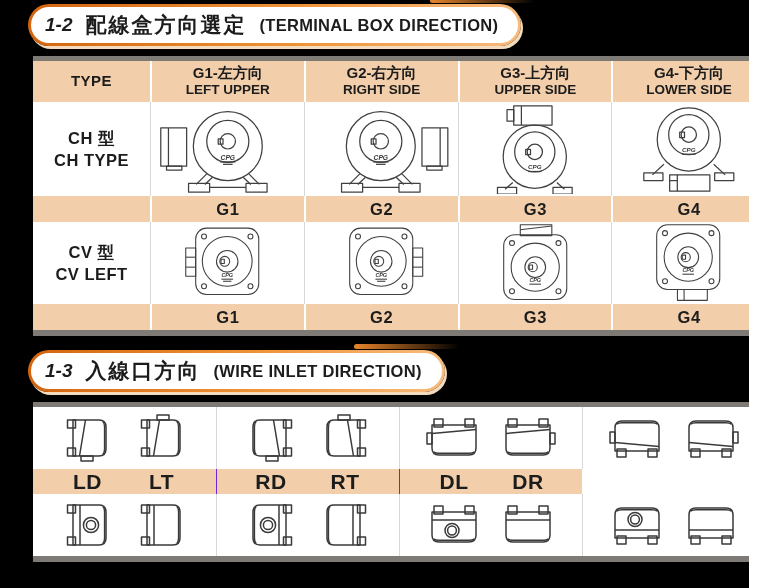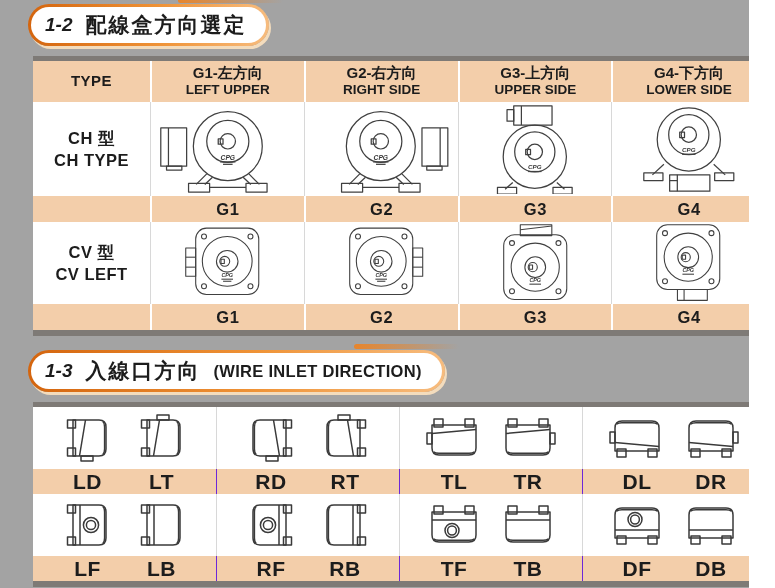--- a/index.html
+++ b/index.html
@@ -1,16 +1,16 @@
 <!DOCTYPE html>
 <html style="--peach: #F3CEAA; --bar: #7E7A76;"><head>
 <meta charset="utf-8">
 <style>
   html,body{margin:0;padding:0;background:#ffffff;}
-  .page{position:relative;width:749px;height:588px;background:#a3a3a3;overflow:hidden;
+  .page{position:relative;width:749px;height:588px;background:#000000;overflow:hidden;
         font-family:"Liberation Sans","DejaVu Sans",sans-serif;color:#1c1c1c;}
 
   
   .band{position:relative;display:inline-block;margin-left:28px;
         background:linear-gradient(90deg,#d4650e,#ef9337 55%,#f7bc7e);
         padding:3px;border-radius:24px;box-shadow:2px 3px 0 0 #f3dcbd;}
   .band-inner{background:#fff;border-radius:21px;display:flex;align-items:center;
         gap:13px;height:36px;padding:0 20px 0 14px;white-space:nowrap;}
   .band::after{content:"";position:absolute;top:-6px;right:-14px;width:105px;height:5px;
         border-radius:3px;background:linear-gradient(90deg,#e8852b,rgba(248,220,190,0));}
@@ -63,20 +63,21 @@
 </head>
 <body>
 
 <div class="page">
 
   
   <div class="band" id="band-terminal">
     <div class="band-inner">
       <span class="band-num">1-2</span>
       <span class="band-cjk">配線盒方向選定</span>
+      <span class="band-en">(TERMINAL BOX DIRECTION)</span>
     </div>
   </div>
 
   
   <div class="tbl">
     <div class="bar"></div>
     <div class="t-head" id="t-head">
         <div class="hcell type">TYPE</div>
         <div class="hcell">
           <span class="l1">G1-左方向</span>
@@ -372,24 +373,20 @@
         <div class="w-strip">
           <div class="ws-group">
             <span>LD</span>
             <span>LT</span>
           </div>
           <div class="ws-group">
             <span>RD</span>
             <span>RT</span>
           </div>
           <div class="ws-group">
-            <span>TL</span>
-            <span>TR</span>
-          </div>
-          <div class="ws-group">
             <span>DL</span>
             <span>DR</span>
           </div>
         </div>
         <div class="w-row">
           <div class="w-group">
             <svg class="icon-svg" viewBox="0 0 56 52">
               <path d="M13 6 H39 Q46 6 46 13 V39 Q46 46 39 46 H13 Z"></path>
               <path d="M42.8 7.5 Q44.6 9 44.6 13 V39 Q44.6 43 42.8 44.5"></path>
               <rect x="7.5" y="6" width="8" height="8"></rect>
@@ -462,35 +459,17 @@
               <g transform="translate(0 52) scale(1 -1)">
                 <path d="M6 13 H50 V36 Q50 43 43 43 H13 Q6 43 6 36 Z"></path>
                 <path d="M7.5 39.8 Q9.5 41.3 13 41.3 H43 Q46.5 41.3 48.5 39.8"></path>
                 <rect x="8" y="7" width="9" height="8"></rect>
                 <rect x="39" y="7" width="9" height="8"></rect>
                 <path d="M6 21 H50"></path>
               </g>
             </svg>
           </div>
         </div>
-        <div class="w-strip">
-          <div class="ws-group">
-            <span>LF</span>
-            <span>LB</span>
-          </div>
-          <div class="ws-group">
-            <span>RF</span>
-            <span>RB</span>
-          </div>
-          <div class="ws-group">
-            <span>TF</span>
-            <span>TB</span>
-          </div>
-          <div class="ws-group">
-            <span>DF</span>
-            <span>DB</span>
-          </div>
-        </div>
       </div>
     <div class="bar bottom"></div>
   </div>
 
 </div>
 
 </body></html>

